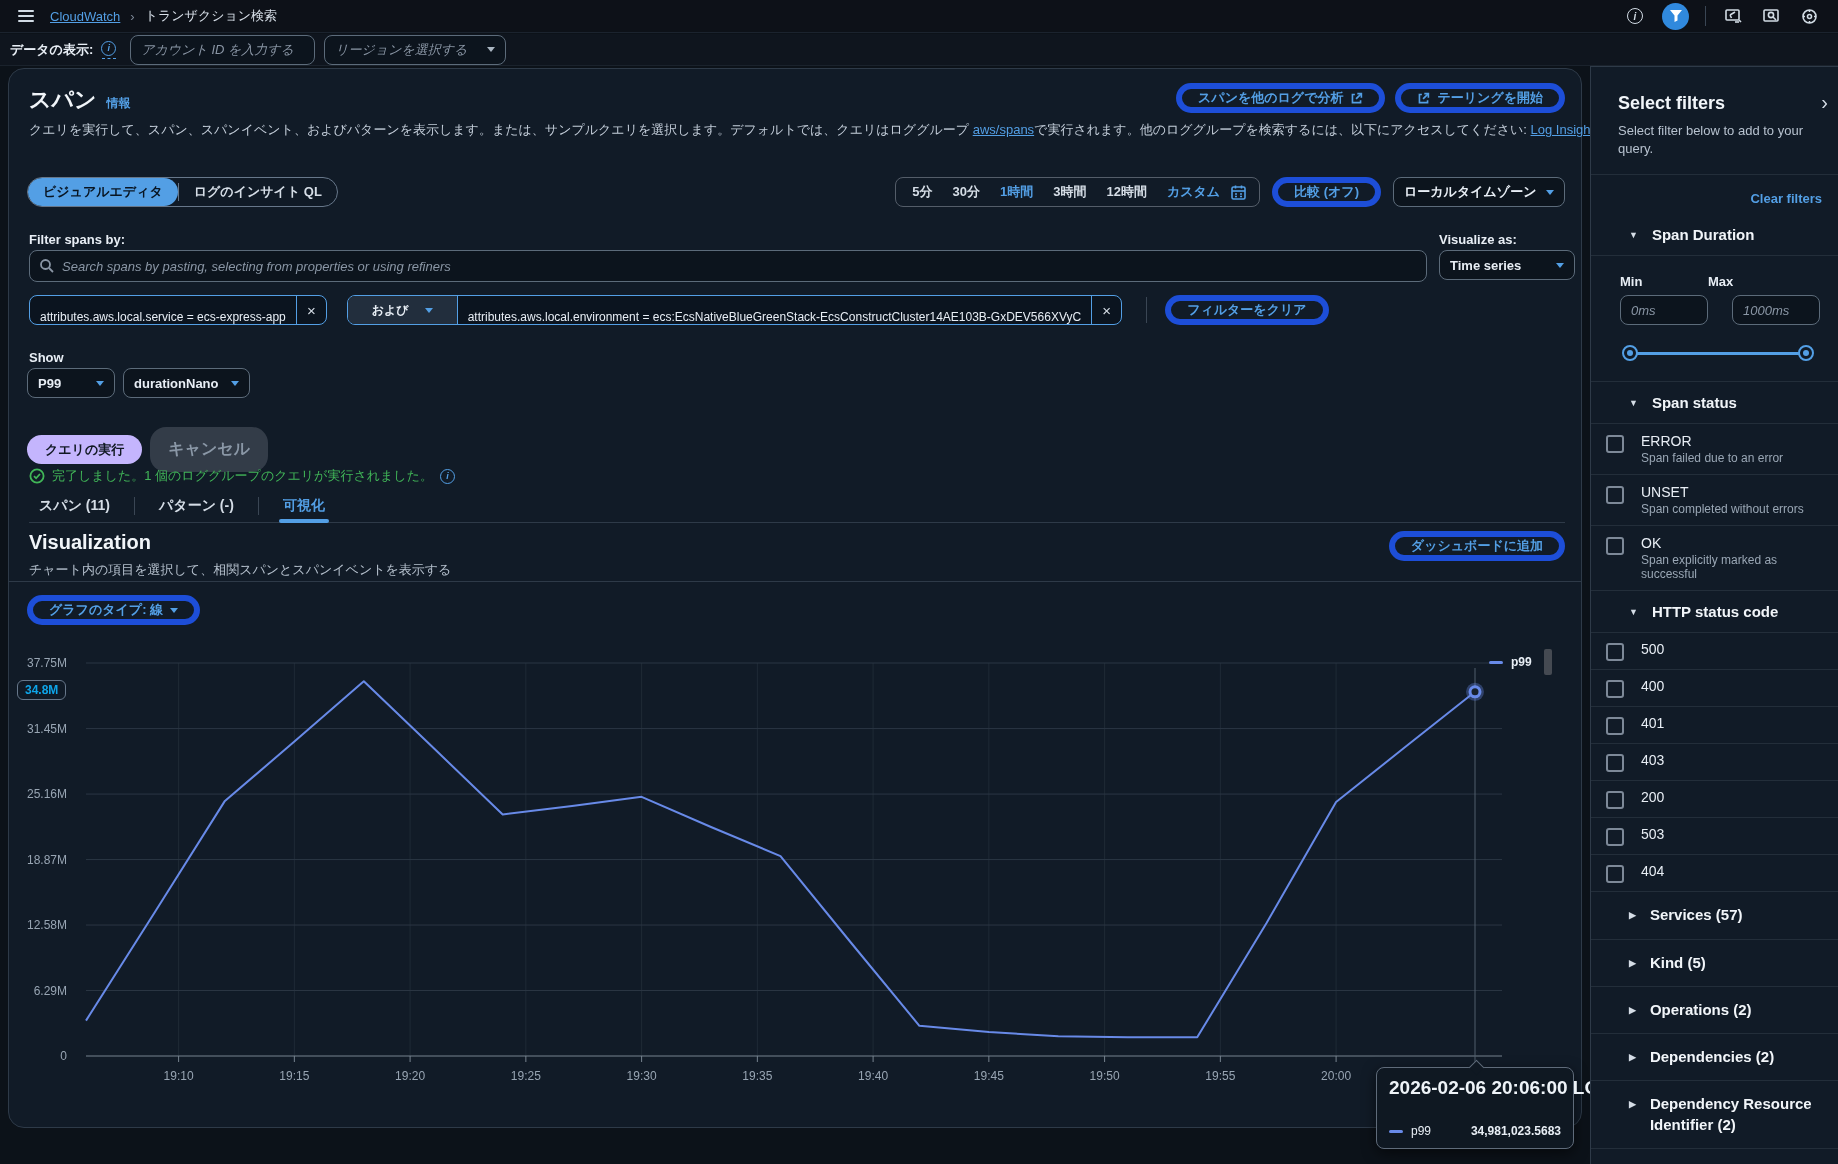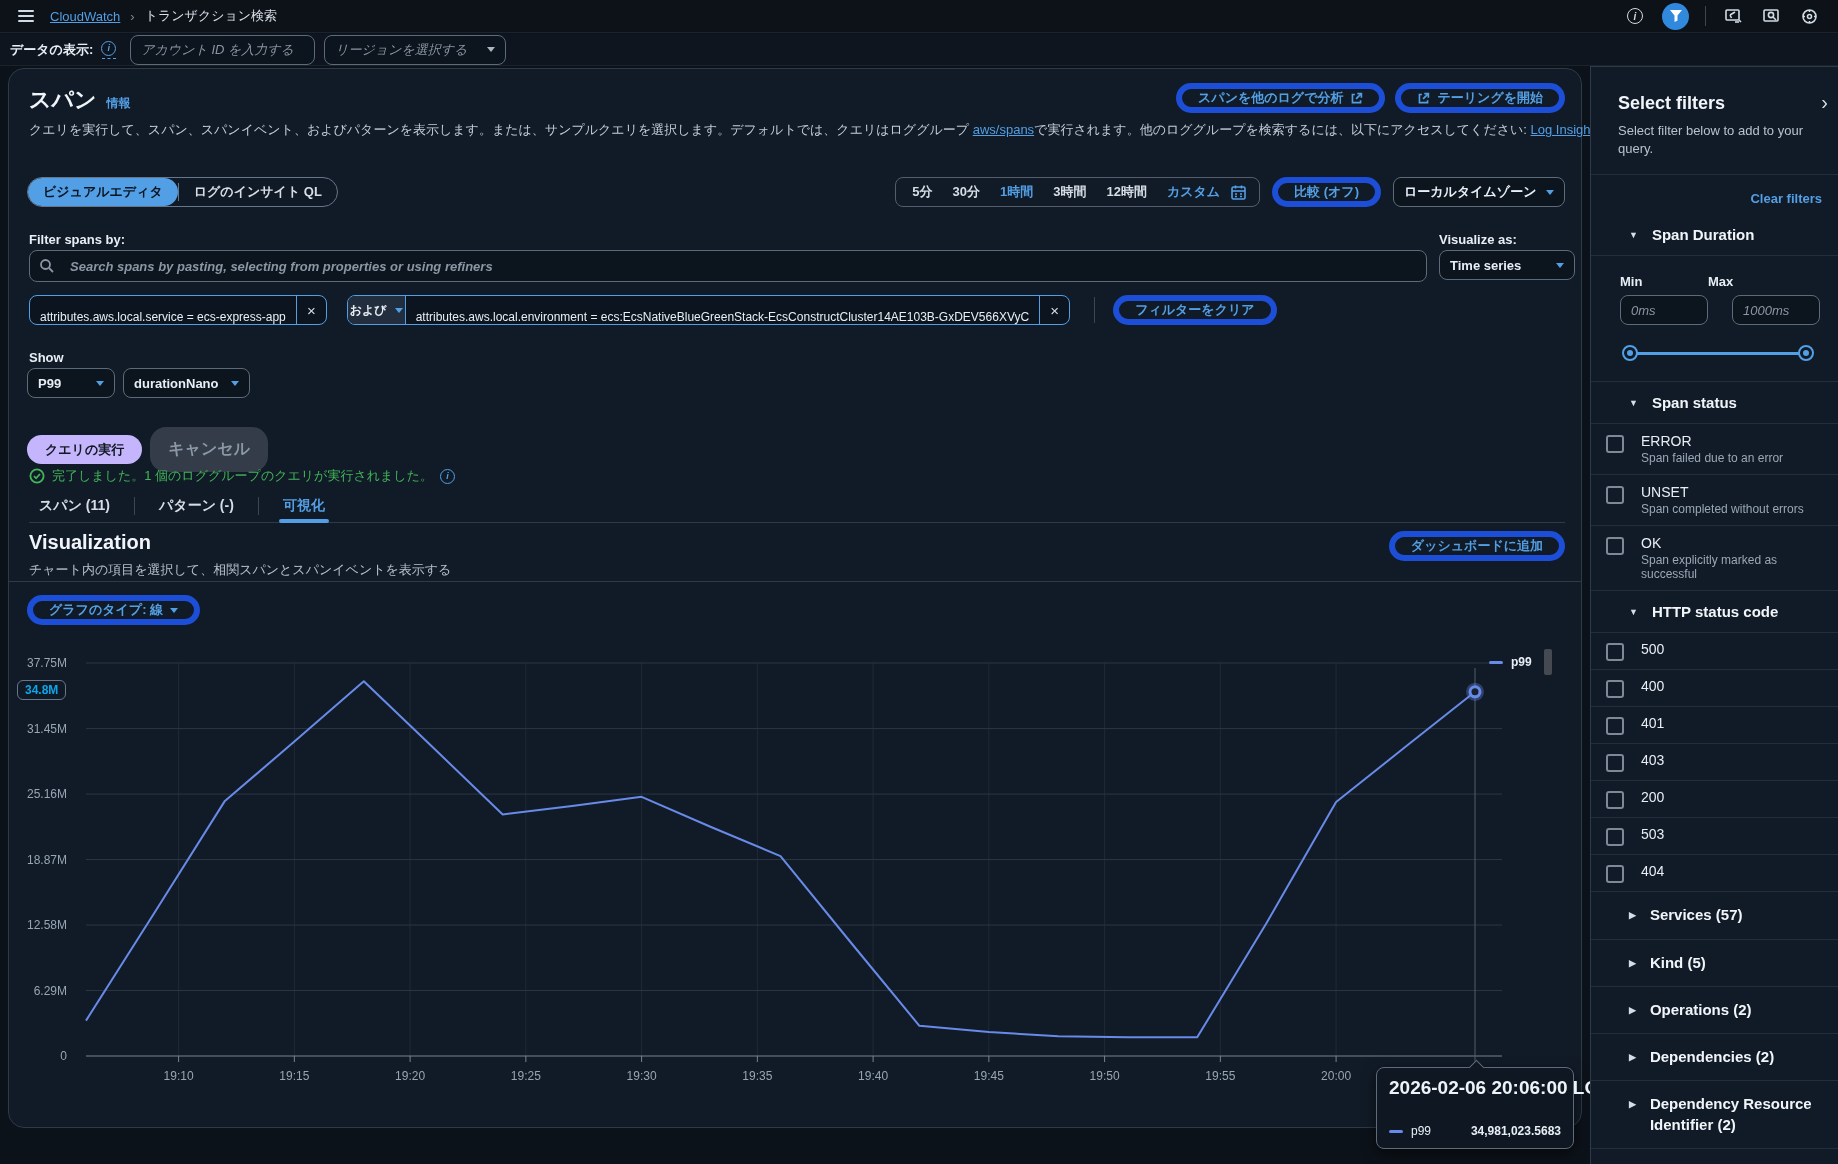--- a/index.html
+++ b/index.html
@@ -63,31 +63,31 @@
   .time-item{padding:0 10px;font-size:13px;font-weight:bold;color:#d5dde6;cursor:pointer;white-space:nowrap;}
   .time-item.selected{color:#539fe5;}
   .time-item.accent{color:#539fe5;}
   .cal-icon{margin:0 6px 0 0;cursor:pointer;display:flex;}
   .timezone{min-width:172px;}
   .fake-select .val{color:#e8eef5;font-weight:bold;}
   
   .filter-label{position:absolute;left:20px;top:163px;font-weight:bold;font-size:13px;}
   .visualize-label{position:absolute;left:1430px;top:163px;font-weight:bold;font-size:13px;}
   .search-wrap{position:absolute;left:20px;top:181px;width:1398px;height:32px;}
-  .search-wrap input{width:100%;height:100%;padding-left:40px;font-weight:bold;}
+  .search-wrap input{width:100%;height:100%;padding-left:32px;}
   .search-ico{position:absolute;left:10px;top:8px;}
   .visualize-select{position:absolute;left:1430px;top:181px;width:136px;}
   
   .chips-row{position:absolute;left:20px;top:226px;height:30px;display:flex;align-items:center;}
   .chip{display:flex;align-items:flex-end;height:30px;border:1px solid #539fe5;border-radius:8px;background:#0b141f;overflow:hidden;}
   .chip .chip-text{padding:0 10px;font-size:12px;color:#e8eef5;white-space:nowrap;
     text-decoration:underline dotted #8b97a6;text-underline-offset:4px;}
   .chip .chip-x{width:30px;height:100%;display:flex;align-items:center;justify-content:center;border-left:1px solid #539fe5;
     color:#d5dde6;font-size:15px;cursor:pointer;background:transparent;}
-  .chip .op-seg{height:100%;display:flex;align-items:center;gap:8px;padding:0 2px;background:#222e3d;
+  .chip .op-seg{height:100%;display:flex;align-items:center;gap:16px;padding:0 24px;background:#222e3d;
     border-right:1px solid #539fe5;font-size:12px;font-weight:bold;color:#e8eef5;cursor:pointer;}
   .chip+.chip{margin-left:20px;}
   .chips-divider{width:1px;height:26px;background:#3a4654;margin:0 18px 0 24px;}
   
   .show-label{position:absolute;left:20px;top:281px;font-weight:bold;font-size:13px;}
   .stat-row{position:absolute;left:18px;top:299px;display:flex;gap:8px;}
   .stat-select{min-width:88px;display:flex;align-items:center;justify-content:space-between;gap:12px;}
   
   .run-row{position:absolute;left:18px;top:358px;display:flex;gap:8px;align-items:center;}
   .btn-orange{height:29px;padding:0 18px;background:#c4b5fd;border:none;border-radius:16px;color:#101822;

